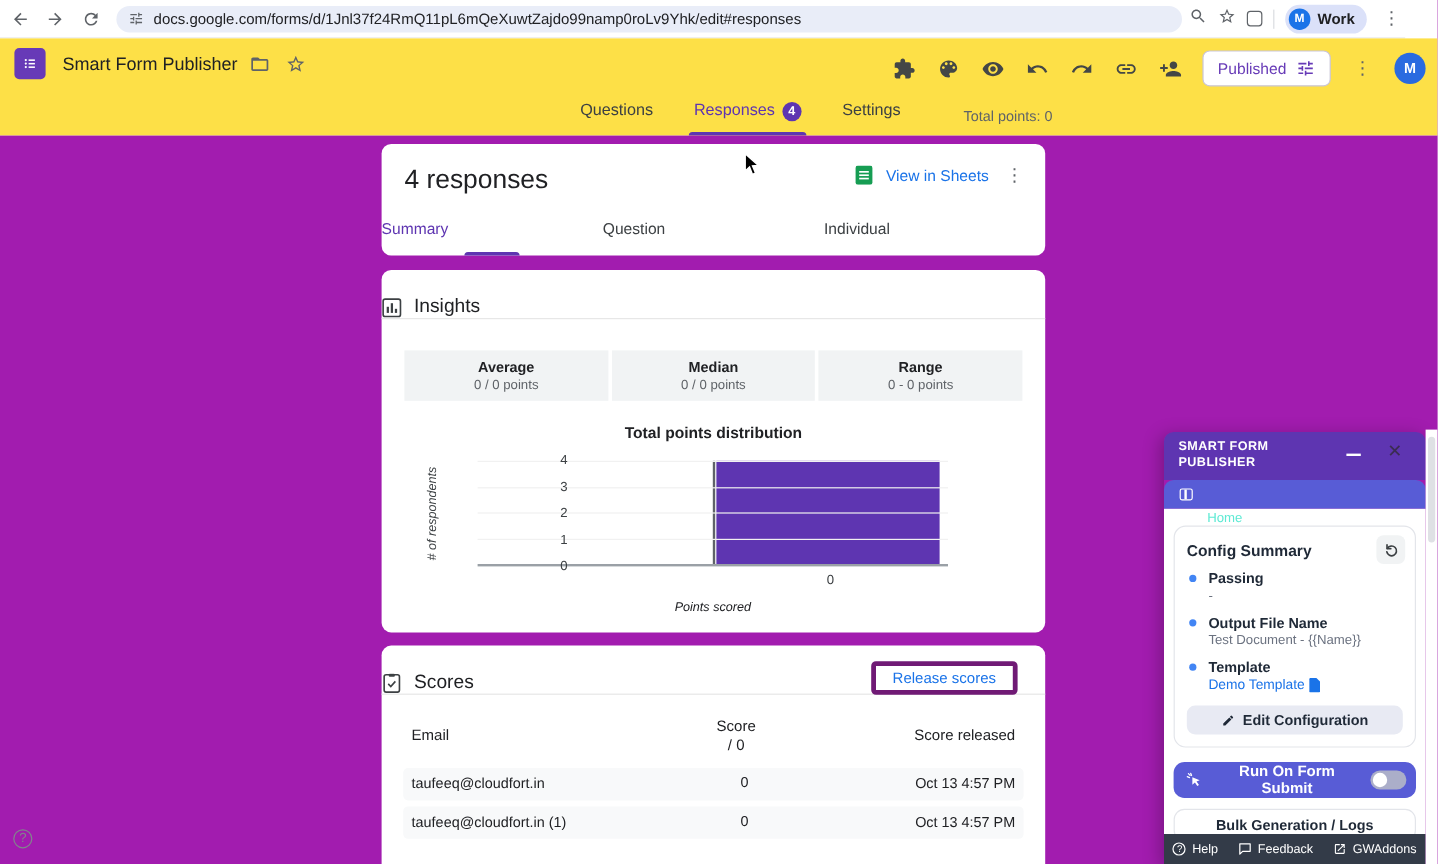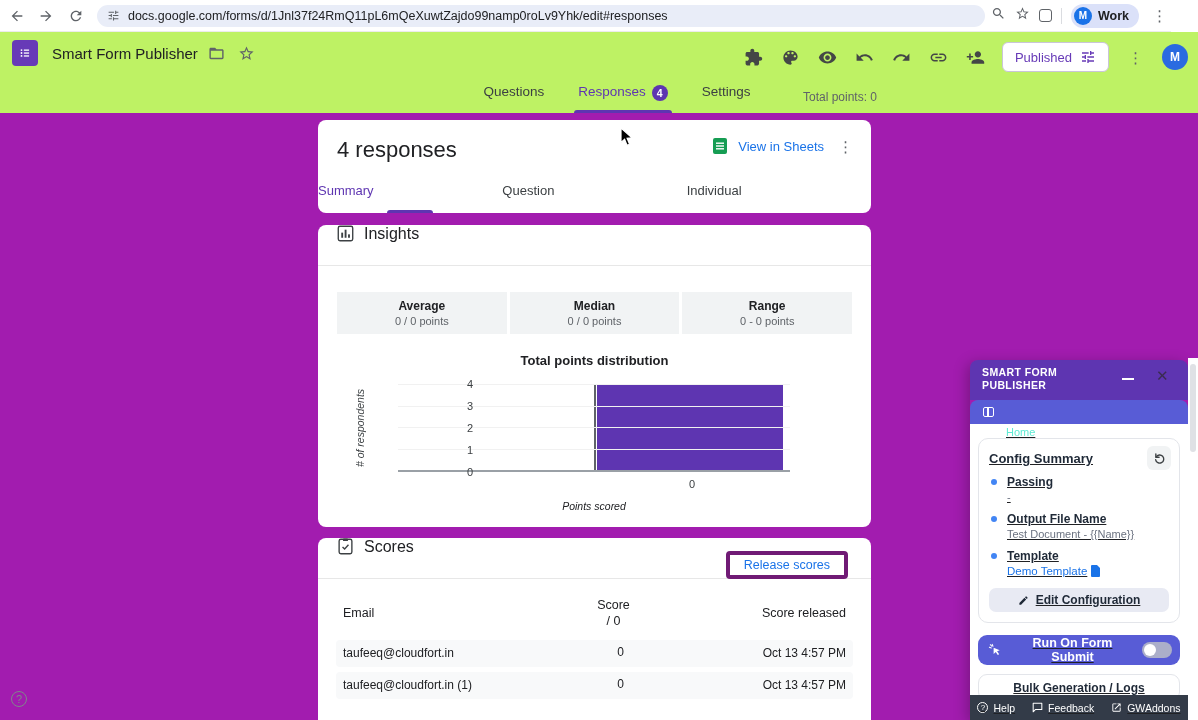--- a/index.html
+++ b/index.html
@@ -19,21 +19,21 @@
   .bar-right .mini-ic svg { width:15px; height:15px; fill:#5f6368; }
   .ext-box { width:13px; height:13px; border:1.6px solid #5f6368; border-radius:3px; }
   .bar-sep { width:1px; height:16px; background:#dadce0; }
   .profile-chip { height:24px; background:#dbe1f9; border-radius:12px; display:flex; align-items:center; gap:6px; padding:0 10px 0 3px; }
   .chip-avatar { width:18px; height:18px; border-radius:50%; background:#1a73e8; color:#fff; font-size:10px; font-weight:bold;
     display:flex; align-items:center; justify-content:center; }
   .chip-label { font-size:12.5px; font-weight:600; color:#202124; }
   .kebab { color:#5f6368; font-size:15px; line-height:1; cursor:pointer; padding:0 4px; }
 
   
-  .forms-header { position:absolute; top:32px; left:0; width:1198px; height:81px; background:#bef264;text-align:right; }
+  .forms-header { position:absolute; top:32px; left:0; width:1198px; height:81px; background:#fde047;text-align:right; }
   .fh-title-row { position:absolute; top:8px; left:12px; display:flex; align-items:center; gap:8px; }
   .forms-logo { width:26px; height:26px; background:#673ab7; border-radius:4px; display:flex; align-items:center; justify-content:center; }
   .forms-logo svg { width:14px; height:14px; }
   .doc-title { font-size:15px; color:#202124; margin-left:6px; }
   .fh-ic { width:22px; height:22px; display:flex; align-items:center; justify-content:center; cursor:pointer; }
   .fh-ic svg { width:17px; height:17px; fill:#5f6368; }
   .fh-right { position:absolute; top:10px; right:10px; display:flex; align-items:center; gap:15px; }
   .fh-right .tool svg { width:19px; height:19px; fill:#444746; }
   .tool { width:22px; height:22px; display:flex; align-items:center; justify-content:center; cursor:pointer; }
   .published-btn { height:30px; border:1px solid #c9c5d8; border-radius:6px; background:#fff; display:flex; align-items:center;
@@ -62,21 +62,21 @@
   .sheets-ic { width:16px; height:16px; }
   .view-sheets { color:#1a73e8; font-size:13px; font-weight:500; cursor:pointer; }
   .inner-tabs { position:absolute; bottom:0; left:0; width:100%; height:30px; display:flex; }
   .inner-tab { flex:1; font-size:13px; color:#3c4043; position:relative; cursor:pointer; }
   .inner-tab.active { color:#5e35b1; font-weight:500; }
   .inner-tab.active .tab-line { position:absolute; left:50%; transform:translateX(-50%); bottom:0; width:46px; height:3px;
     background:#5e35b1; border-radius:3px 3px 0 0; }
 
   
   .card-insights { margin-top:12px; height:302px; position:relative; }
-  .card-head { height:41px; display:flex; align-items:flex-start; gap:10px; padding-left:19px; border-bottom:1px solid #e7e7e7; }
+  .card-head { height:41px; display:flex; align-items:flex-end; gap:10px; border-bottom:1px solid #e7e7e7; }
   .card-head svg { width:17px; height:17px; }
   .card-head-title { font-size:16px; color:#202124; }
   .stats-row { display:flex; gap:3px; margin:26px 19px 0 19px; }
   .stat-box { flex:1; height:42px; background:#f1f3f4; display:flex; flex-direction:column; align-items:center; justify-content:center; gap:2px; }
   .stat-label { font-size:12px; font-weight:bold; color:#202124; }
   .stat-value { font-size:11px; color:#5f6368; }
   .chart-title { text-align:center; font-size:13px; font-weight:bold; margin-top:19px; color:#202124; }
   .chart { position:relative; height:150px; margin-top:6px; }
   .plot { position:absolute; left:80px; top:10px; width:392px; height:88px; border-bottom:2px solid #9aa0a6; }
   .gridline { position:absolute; left:0; width:100%; height:1px; background:#f1f1f1; }
@@ -95,21 +95,21 @@
   .scores-table { margin:14px 18px 0 18px; }
   .score-grid { display:grid; grid-template-columns:235px 85px 1fr; align-items:center; }
   .sg-head { padding:4px 7px 10px 7px; font-size:12.5px; color:#202124; }
   .col-email { text-align:left; }
   .col-score { text-align:center; line-height:1.3; }
   .col-released { text-align:right; }
   .score-row { background:#f8f9fa; border-radius:4px; height:27px; margin-bottom:5px; padding:0 7px; font-size:12px; color:#202124; }
 
   
   .addon-panel { position:absolute; left:970px; top:360px; width:218px; height:360px; box-shadow:-3px 3px 14px rgba(0,0,0,.25);
-    border-radius:8px 8px 0 0;text-decoration:underline; }
+    border-radius:8px 8px 0 0; }
   .panel-header { height:40px; background:#5e35b1; border-radius:8px 8px 0 0; position:relative; color:#fff; }
   .panel-title { position:absolute; left:12px; top:6px; font-size:10.5px; font-weight:bold; letter-spacing:.4px; line-height:1.25; }
   .panel-min { position:absolute; left:152px; top:10px; width:14px; height:14px; color:#fff; font-weight:bold; cursor:pointer; }
   .panel-min::after { content:""; display:block; width:12px; height:2px; background:#fff; margin-top:8px; }
   .panel-close { position:absolute; left:186px; top:7px; font-size:15px; color:rgba(40,40,30,.65); cursor:pointer; }
   .home-bar { height:24px; background:#585cd6; border-radius:8px 8px 0 0; display:flex; align-items:center; gap:12px; padding-left:13px; }
   .home-ic { width:11px; height:10px; border:1.5px solid #fff; border-radius:2px; position:relative; }
   .home-ic::after { content:""; position:absolute; left:3px; top:0; width:1.5px; height:100%; background:#fff; }
   .home-label { color:#5eead4; font-size:11px; font-weight:500;margin-top:40px; }
   .panel-body { background:#fff; height:271px; padding:8px; }

